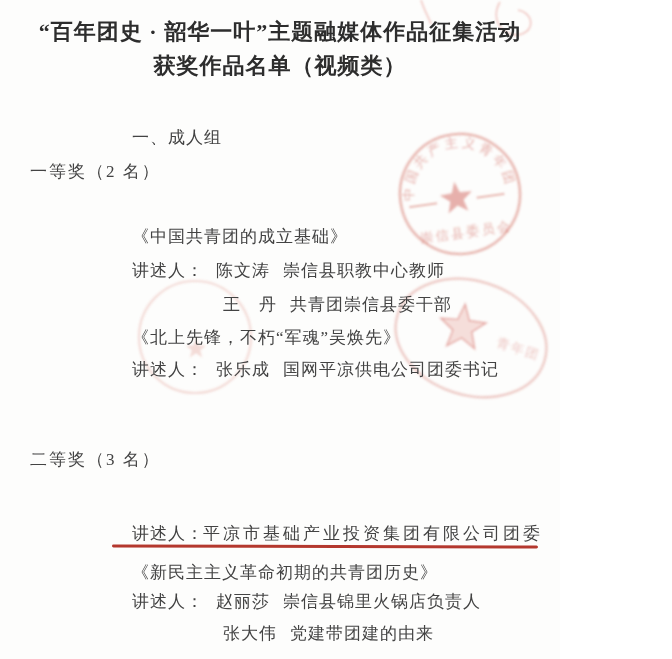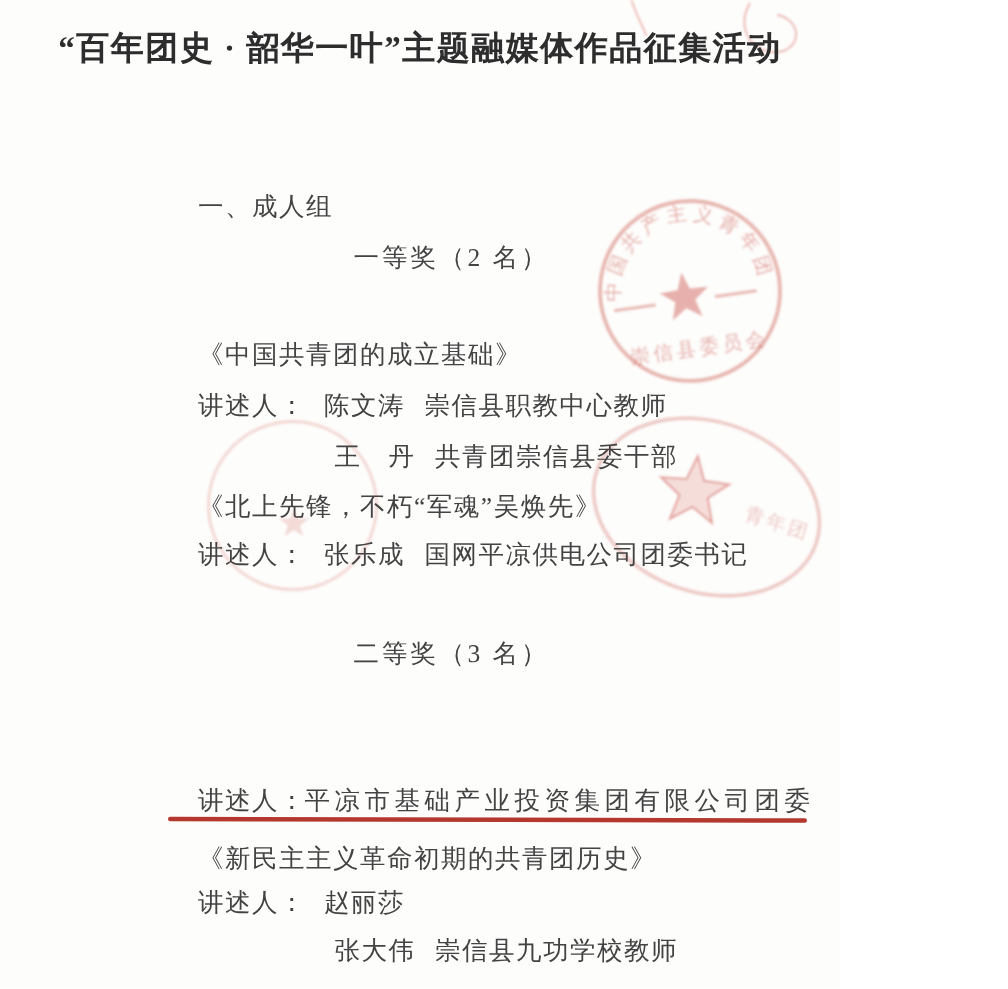--- a/index.html
+++ b/index.html
@@ -13,21 +13,21 @@
     position:absolute;left:0;right:0;text-align:center;
     font-size:22px;font-weight:bold;letter-spacing:1px;color:#2d2d2d;
     white-space:nowrap;
   }
   .line{
     position:absolute;font-size:17px;letter-spacing:1px;line-height:24px;
     white-space:nowrap;
     text-align:center;
   }
   .left{left:132px;}
-  .centered{left:0;right:0;text-align:center;padding-left:42px;}
+  .centered{left:0;right:0;text-align:left;padding-left:30px;}
   .speaker{display:flex;}
   .lbl{display:inline-block;width:71px;}
   .cont .lbl{width:78px;}
   .nm{display:inline-block;width:80px;}
   .noname .org{letter-spacing:3px;}
   .underline{
     position:absolute;left:112px;top:545px;width:426px;height:3px;
     background:#b4382e;border-radius:2px;transform:rotate(0.15deg);
   }
   .stamps{position:absolute;left:0;top:0;pointer-events:none;}
@@ -68,20 +68,21 @@
       <text x="26" y="0" font-size="13" letter-spacing="2" fill="rgba(201,77,66,0.30)" font-family="Liberation Serif, DejaVu Serif, serif">青年团</text>
     </g>
 
     <g filter="url(#soft)">
       <circle cx="195" cy="337" r="56" fill="none" stroke="rgba(208,98,88,0.22)" stroke-width="2.2"></circle>
       <polygon transform="translate(196,349) scale(0.62)" points="0,-17 4.11,-5.66 16.17,-5.25 6.66,2.16 10,13.75 0,7 -10,13.75 -6.66,2.16 -16.17,-5.25 -4.11,-5.66" fill="rgba(208,98,88,0.22)"></polygon>
     </g>
   </svg>
 
   <div class="title" style="top:17px">“百年团史 · 韶华一叶”主题融媒体作品征集活动</div>
+  <div class="title" style="top:51px">获奖作品名单（视频类）</div>
 
   <div class="line left" style="top:126px">一、成人组</div>
 
   <div class="line centered" style="top:160px;letter-spacing:2px">一等奖（2 名）</div>
 
   <div class="line left" style="top:225px">《中国共青团的成立基础》</div>
   <div class="line left speaker" style="top:259px">
     <span class="lbl">讲述人：</span>
     <span class="nm">陈文涛</span>
     <span class="org">崇信县职教中心教师</span>
@@ -92,33 +93,34 @@
     <span class="org">共青团崇信县委干部</span>
   </div>
 
   <div class="line left" style="top:326px">《北上先锋，不朽“军魂”吴焕先》</div>
   <div class="line left speaker" style="top:358px">
     <span class="lbl">讲述人：</span>
     <span class="nm">张乐成</span>
     <span class="org">国网平凉供电公司团委书记</span>
   </div>
 
-  <div class="line centered" style="top:424px;letter-spacing:2px">二等奖（3 名）</div>
+  <div class="line centered" style="top:448px;letter-spacing:2px">二等奖（3 名）</div>
 
   <div class="line left speaker noname" style="top:522px">
     <span class="lbl">讲述人：</span>
 
     <span class="org">平凉市基础产业投资集团有限公司团委</span>
   </div>
   <div class="underline"></div>
 
   <div class="line left" style="top:561px">《新民主主义革命初期的共青团历史》</div>
   <div class="line left speaker" style="top:590px">
     <span class="lbl">讲述人：</span>
     <span class="nm">赵丽莎</span>
+    <span class="org">崇信县锦里火锅店负责人</span>
   </div>
   <div class="line left speaker cont" style="top:622px">
     <span class="lbl"></span>
     <span class="nm">张大伟</span>
-    <span class="org">崇信县九功学校教师</span>
+    <span class="org">党建带团建的由来</span>
   </div>
 
 </div>
 
 </body></html>

